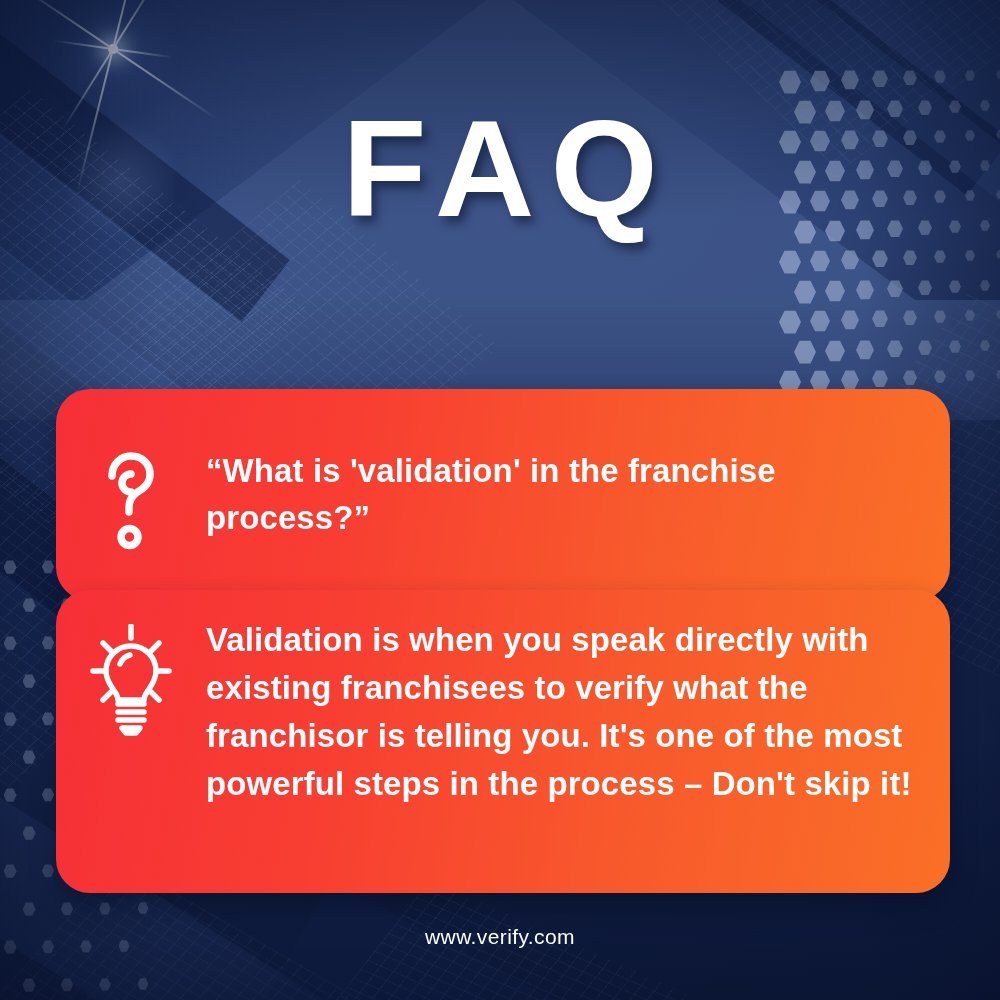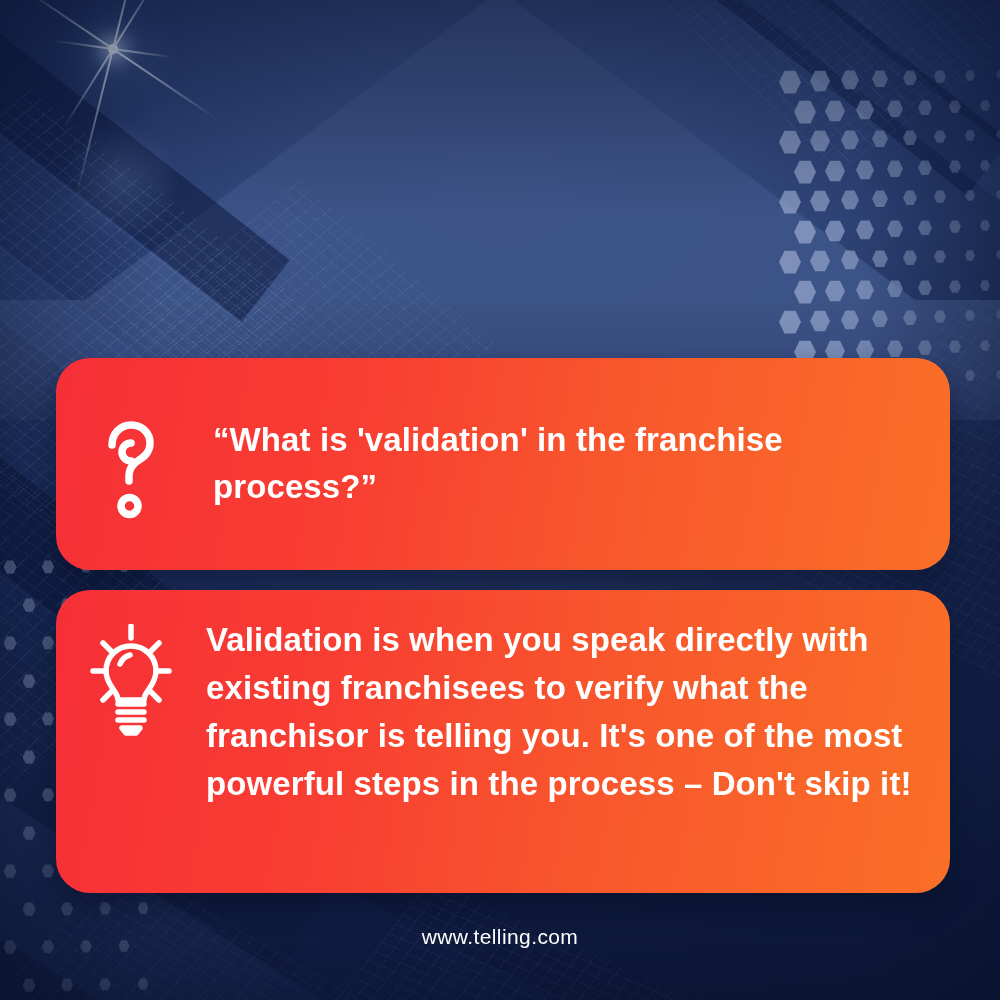--- a/index.html
+++ b/index.html
@@ -89,23 +89,22 @@
     margin-top:6px;text-shadow:5px 7px 10px rgba(6,14,38,.5);
     padding-left:16px;
   }
 
   
   .card{
     position:absolute;border-radius:34px;display:flex;align-items:center;
     box-shadow:0 14px 26px rgba(5,12,34,.45);z-index:7;
   }
   .card-q{
-    left:56px;top:358px;width:894px;height:212px;
+    left:56px;top:389px;width:894px;height:212px;
     background:linear-gradient(100deg,#f62f37 0%,#f83d32 32%,#f85a2c 66%,#fa6f27 100%);
-    gap:7px;
   }
   .card-a{
     left:56px;top:590px;width:894px;height:303px;
     background:linear-gradient(100deg,#f62f37 0%,#f83d32 30%,#f8592c 64%,#fa6f27 100%);
     align-items:flex-start;
   }
   .card-icon{flex:0 0 auto;width:150px;display:flex;justify-content:center;align-items:center;}
   .card-q .card-icon{padding-top:4px;}
   .card-a .card-icon{padding-top:34px;}
   .card-text{color:#fff;font-weight:bold;}
@@ -283,20 +282,21 @@
       <div class="hex" style="width: 11px; height: 12.1px; left: 118.5px; top: 940px; opacity: 0.55;"></div>
       <div class="hex" style="width: 13px; height: 14.3px; left: 22.5px; top: 978px; opacity: 0.55;"></div>
       <div class="hex" style="width: 12.3333px; height: 13.5667px; left: 60.8333px; top: 978px; opacity: 0.55;"></div>
       <div class="hex" style="width: 11.6667px; height: 12.8333px; left: 99.1667px; top: 978px; opacity: 0.55;"></div>
       <div class="hex" style="width: 11px; height: 12.1px; left: 137.5px; top: 978px; opacity: 0.55;"></div>
     </div>
 
   <div class="vign"></div>
 
   <div class="headline">
+    <div class="t-faq">FAQ</div>
   </div>
 
   <div class="card card-q">
     <div class="card-icon">
       <svg width="78" height="108" viewBox="0 0 78 108" fill="none" stroke="#ffffff" stroke-width="7.5" stroke-linecap="round" stroke-linejoin="round">
         <path d="M20 33c0-11 8-20 19-20s19 8 19 18c0 11-8 15-14 19-5 4-7 8-7 14v5"></path>
         <path d="M39 31c-5 0-9 4-9 9s4 9 9 9"></path>
         <circle cx="37.5" cy="94" r="8.5"></circle>
       </svg>
     </div>
@@ -312,14 +312,14 @@
         <path d="M41 40c2-5 6-8 10-9"></path>
         <path d="M52 2v12"></path>
         <path d="M14 47h13M77 47h13"></path>
         <path d="M24 19l9 9M80 19l-9 9"></path>
         <path d="M24 76l9-9M80 76l-9-9"></path>
       </svg>
     </div>
     <div class="card-text a-text">Validation is when you speak directly with existing franchisees to verify what the franchisor is telling you. It's one of the most powerful steps in the process – Don't skip it!</div>
   </div>
 
-  <div class="footer">www.telling.com</div>
+  <div class="footer">www.verify.com</div>
 </div>
 
 </body></html>

